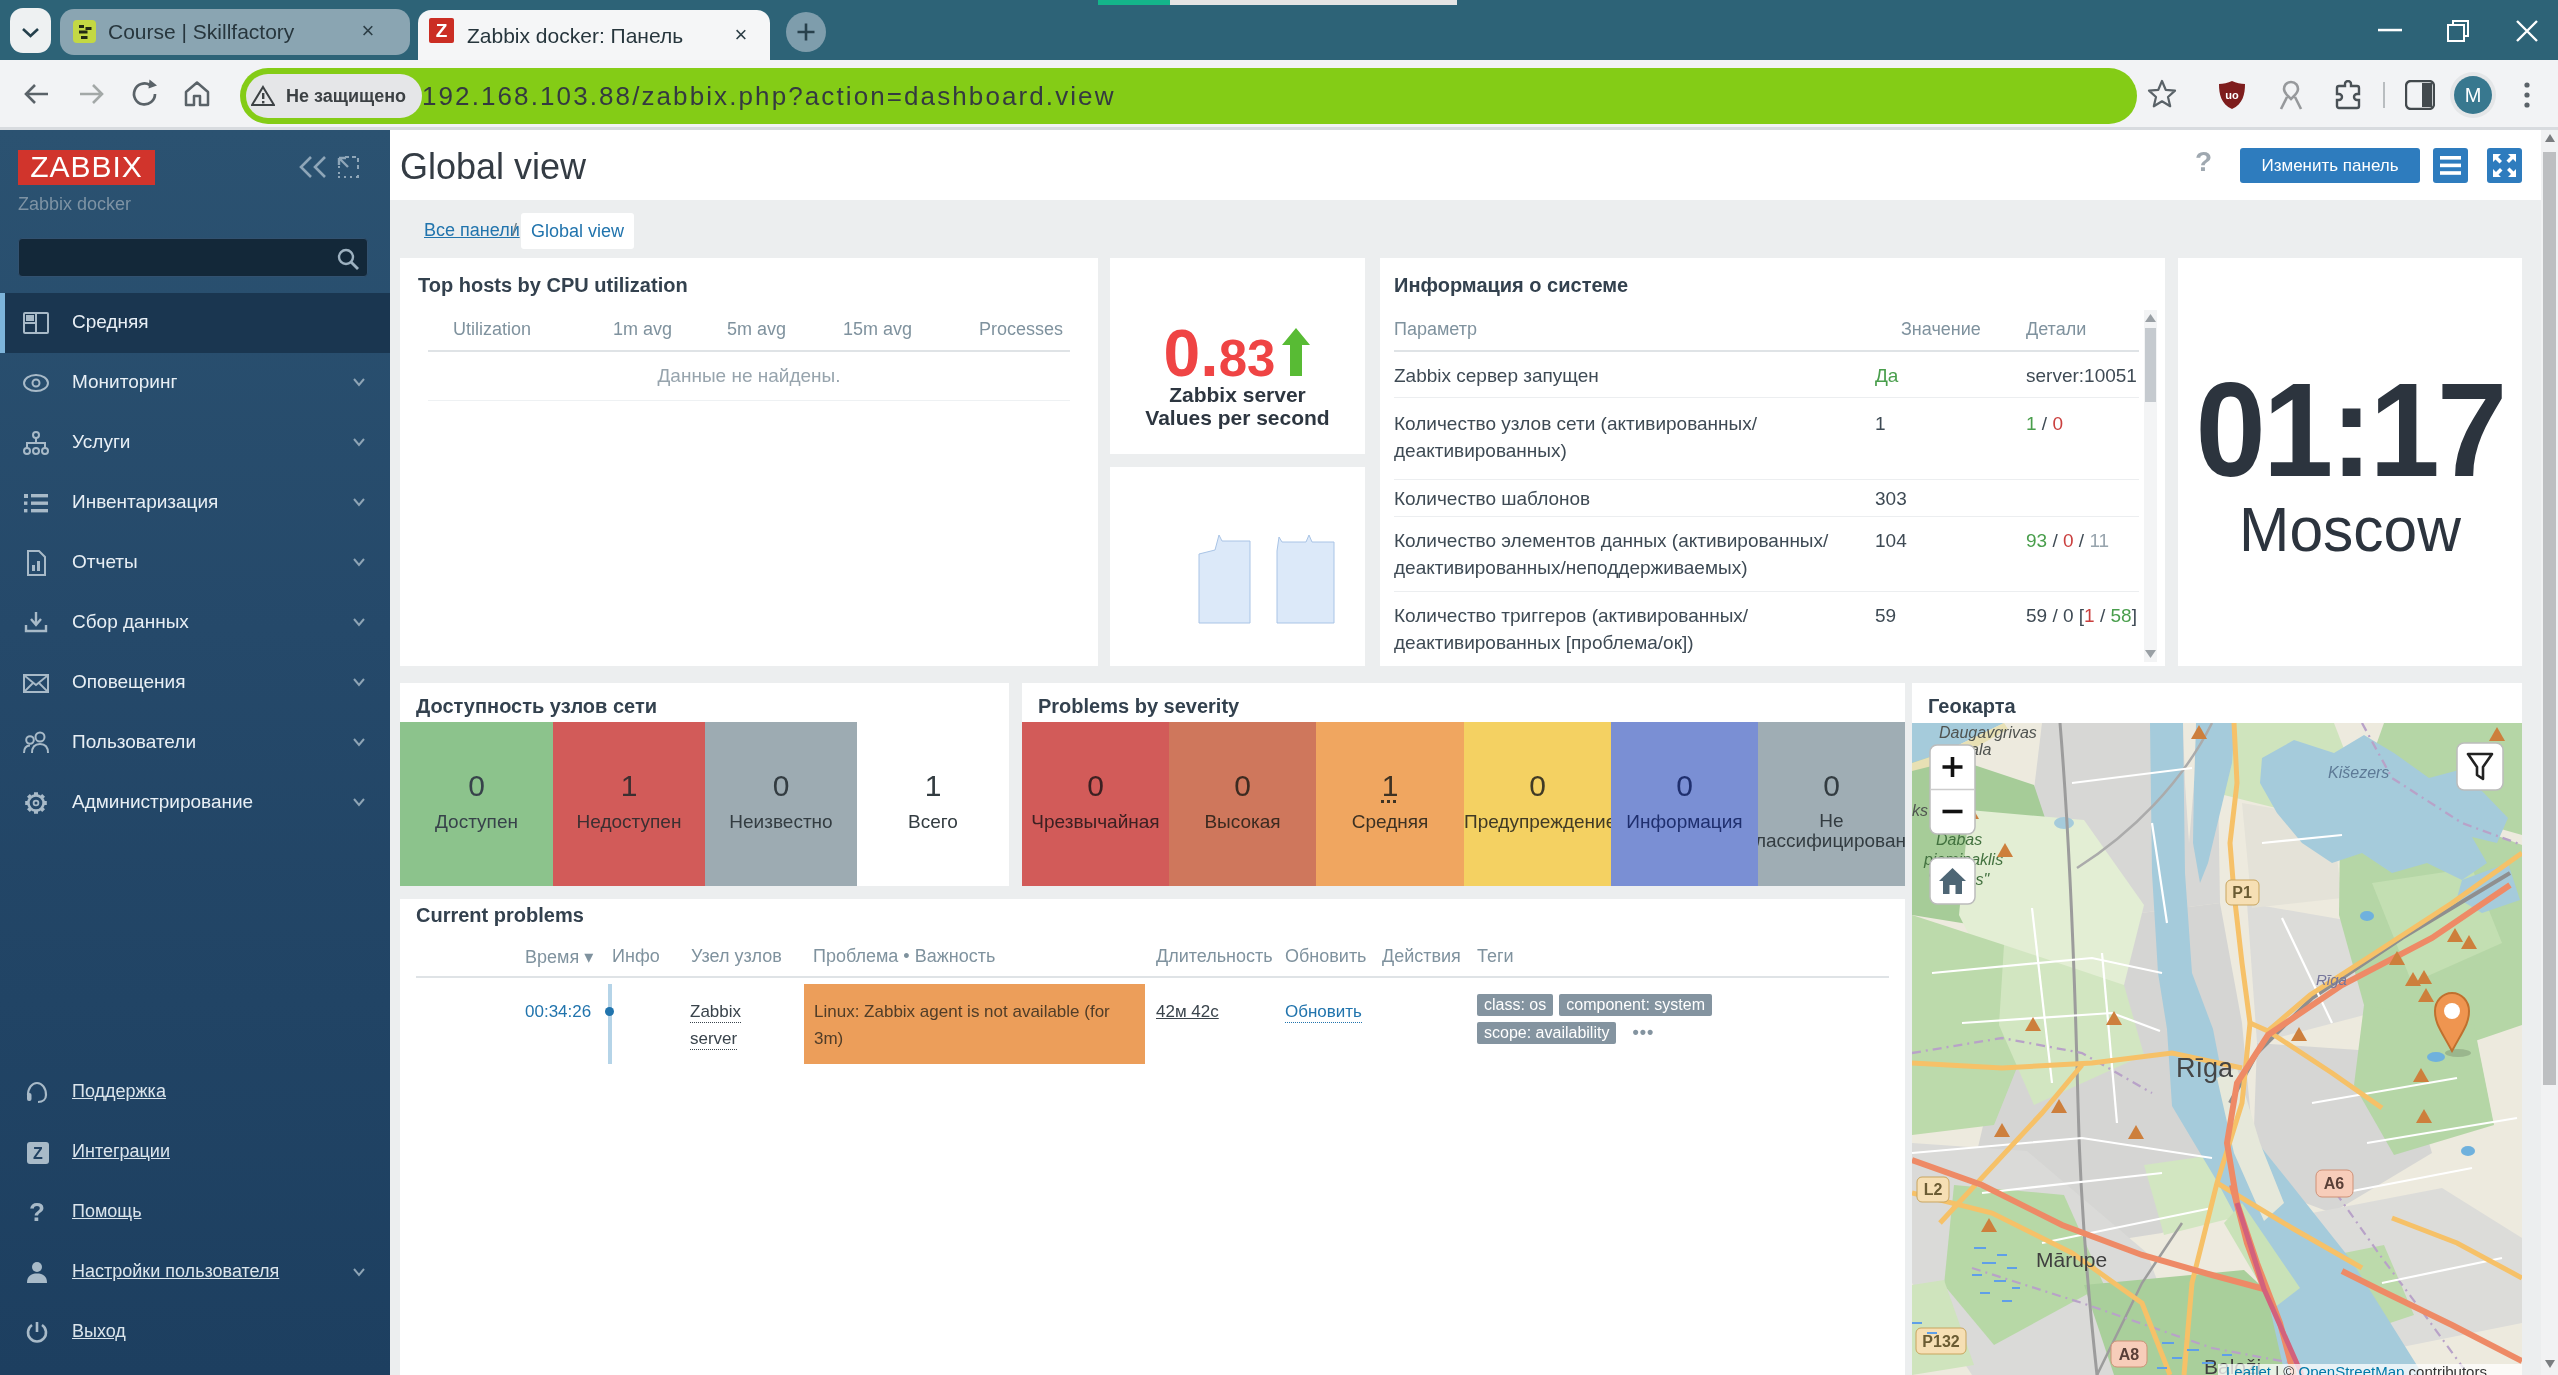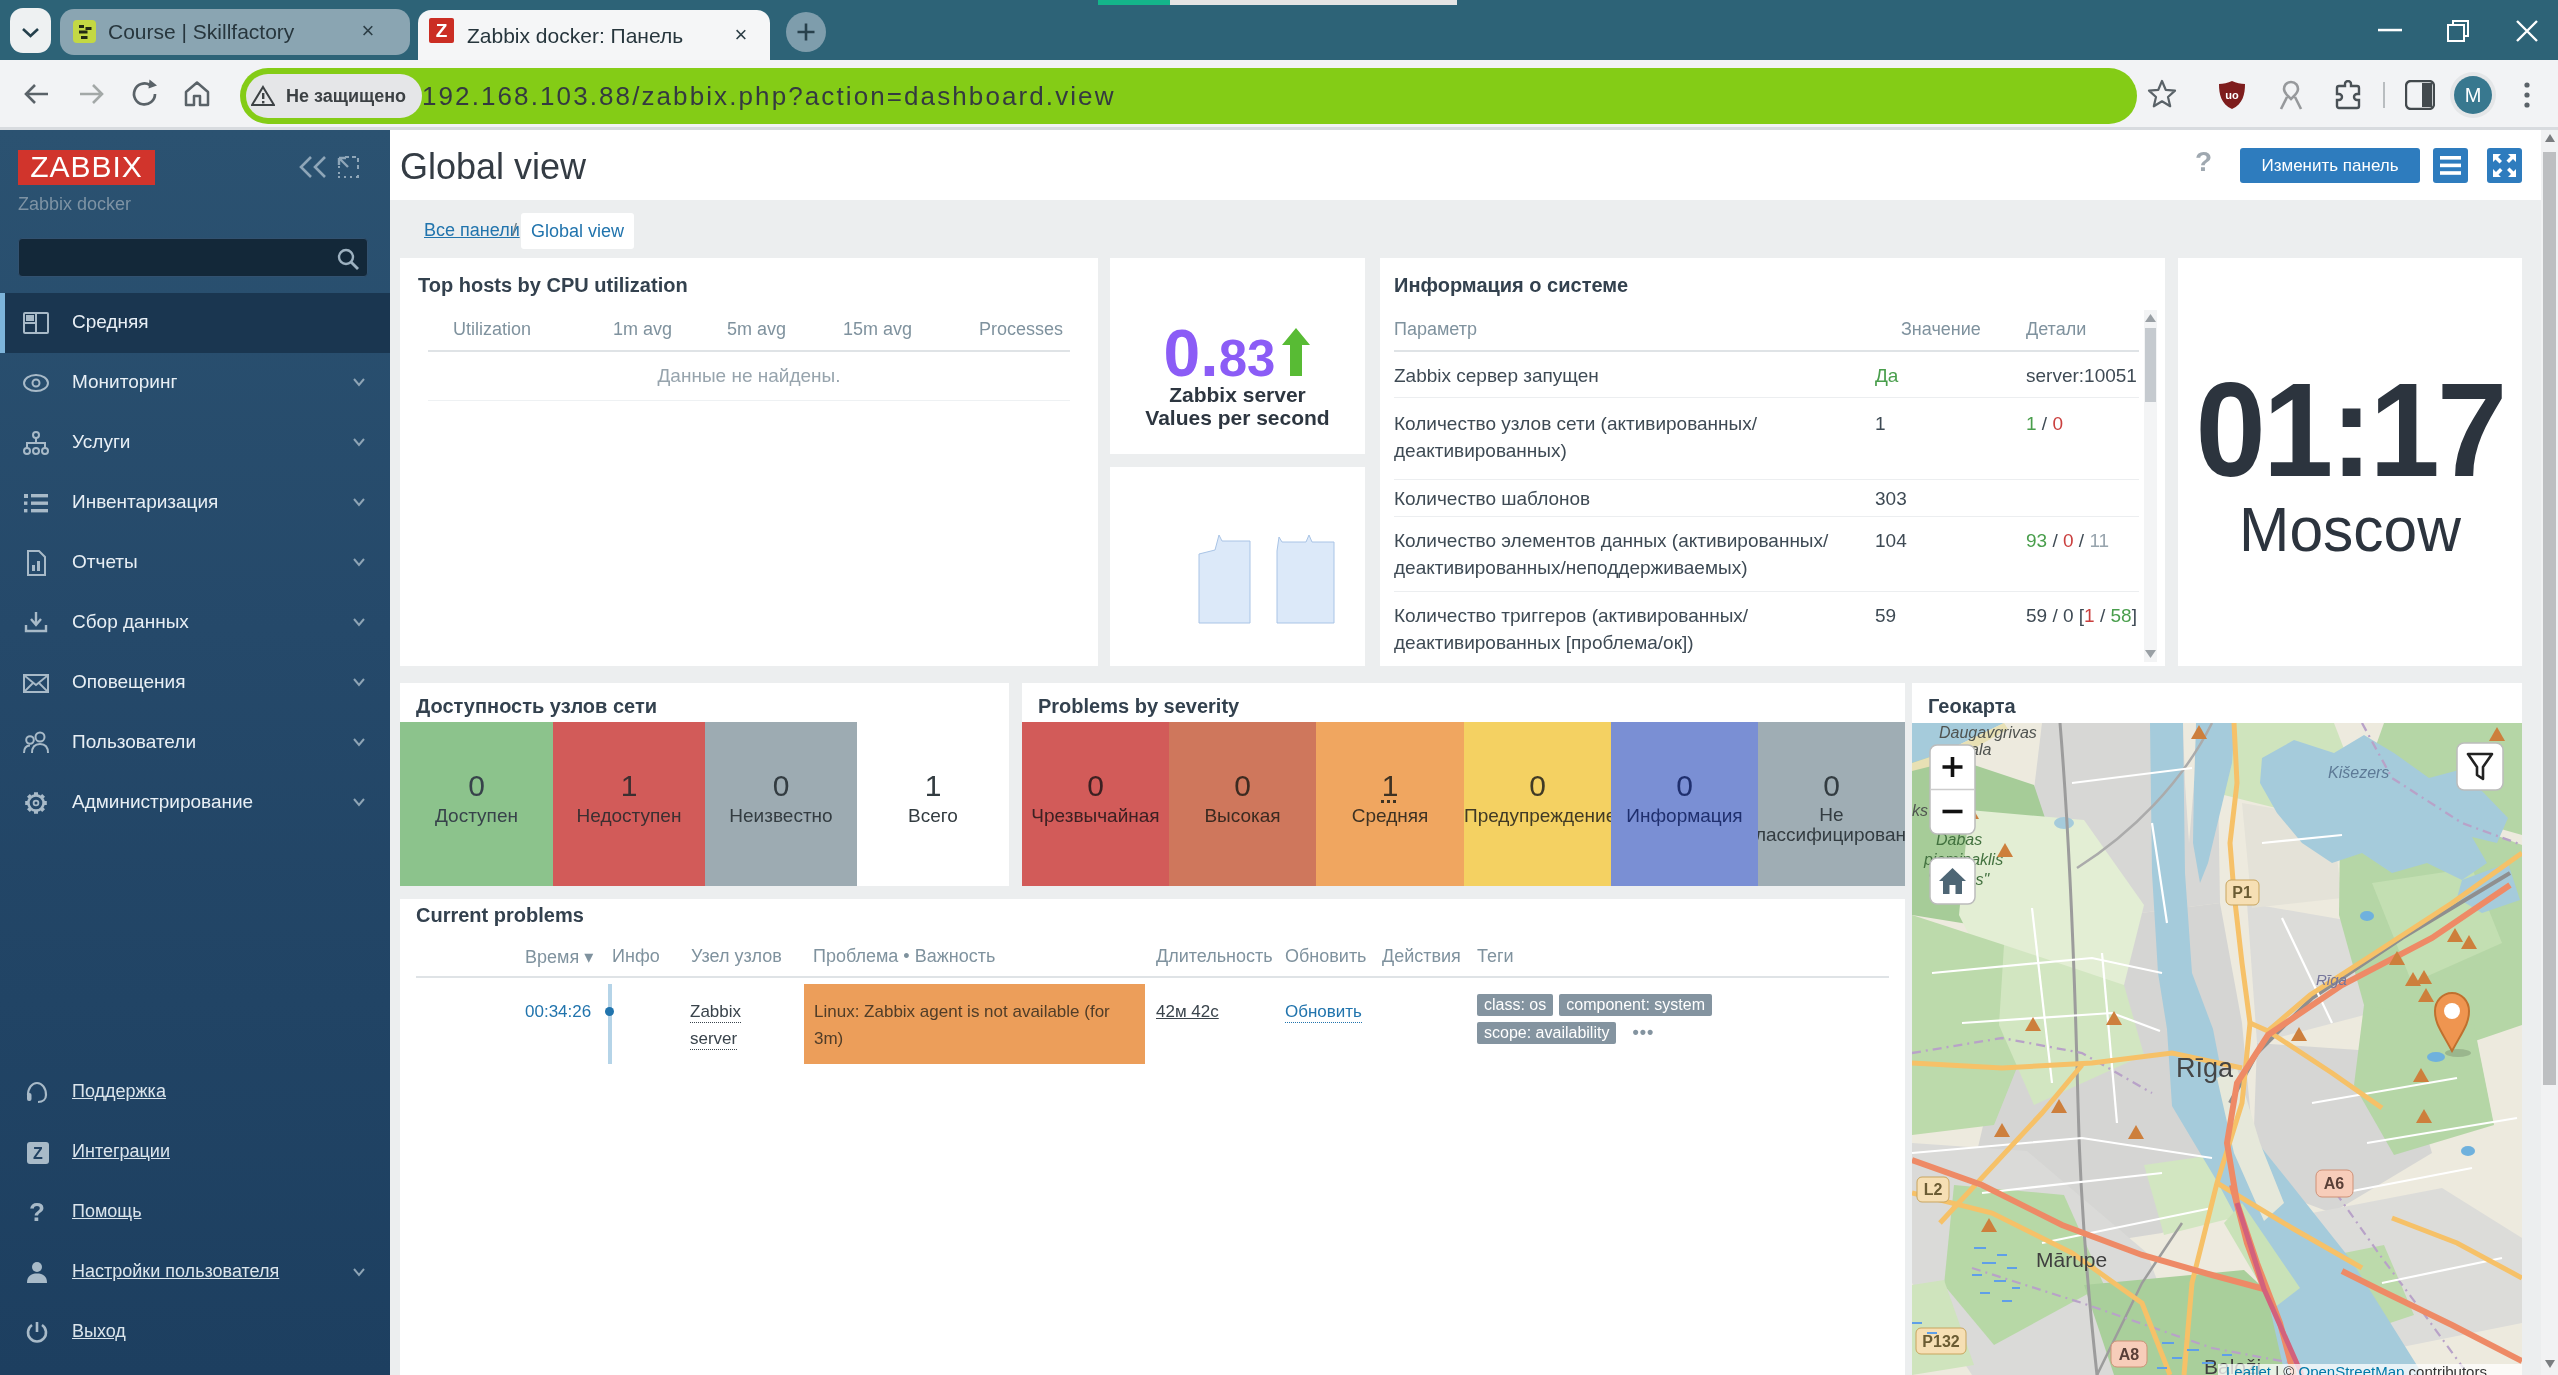--- a/index.html
+++ b/index.html
@@ -75,21 +75,21 @@
 .gray { color:#97a4ad; }
 
 
 #wclock { left:2178px; top:258px; width:344px; height:408px; }
 
 
 #w4 { left:400px; top:683px; width:609px; height:203px; overflow:hidden; }
 #w5 { left:1022px; top:683px; width:883px; height:203px; overflow:hidden; }
 .block { position:absolute; top:39px; height:164px; text-align:center; overflow:hidden; }
 .bnum { margin-top:47px; font-size:30px; }
-.blabel { font-size:19px; margin-top:2px; }
+.blabel { font-size:19px; margin-top:8px; }
 
 
 #w6 { left:400px; top:899px; width:1505px; height:476px; }
 #w6 .hline { position:absolute; left:16px; top:77px; width:1473px; height:2px; background:#dfe3e6; }
 .tag { display:inline-block; background:#8494a0; color:#fff; font-size:16px; border-radius:2px; padding:2px 7px; margin-right:6px; }
 
 
 #w7 { left:1912px; top:683px; width:610px; height:692px; overflow:hidden; }
 
 
@@ -382,21 +382,21 @@
   <div class="thead" style="left:213px;top:61px">1m avg</div>
   <div class="thead" style="left:327px;top:61px">5m avg</div>
   <div class="thead" style="left:443px;top:61px">15m avg</div>
   <div class="thead" style="left:579px;top:61px">Processes</div>
   <div class="hline"></div>
   <div class="nodata">Данные не найдены.</div>
   <div class="hline2"></div>
 </div>
 
 <div class="widget" id="w2a">
-  <div style="position:absolute;left:0;top:57px;width:100%;text-align:center;color:#8b5cf6"><span style="font-size:66px;font-weight:bold">0.</span><span style="font-size:51px;font-weight:bold">83</span><svg width="30" height="48" viewBox="0 0 30 48" style="margin-left:6px">
+  <div style="position:absolute;left:0;top:57px;width:100%;text-align:center;color:#ef4444"><span style="font-size:66px;font-weight:bold">0.</span><span style="font-size:51px;font-weight:bold">83</span><svg width="30" height="48" viewBox="0 0 30 48" style="margin-left:6px">
         <path d="M15 0 L29 17 H21 V48 H9 V17 H1 Z" fill="#58bb34"></path>
       </svg></div>
   <div style="position:absolute;left:0;top:125px;width:100%;text-align:center;font-size:21px;font-weight:bold;color:#2d3640;line-height:23px">Zabbix server<br>Values per second</div>
 </div>
 
 <div class="widget" id="w2b">
   <svg width="255" height="199" viewBox="0 0 255 199">
       <g fill="#dce9f9" stroke="#a9c4e6" stroke-width="1">
         <path d="M89 87 L105 83 L109 68 L112 74 L140 74 L140 156 L89 156 Z"></path>
         <path d="M167 84 L169 70 L172 75 L196 75 L199 68 L202 75 L224 75 L224 156 L167 156 Z"></path>

